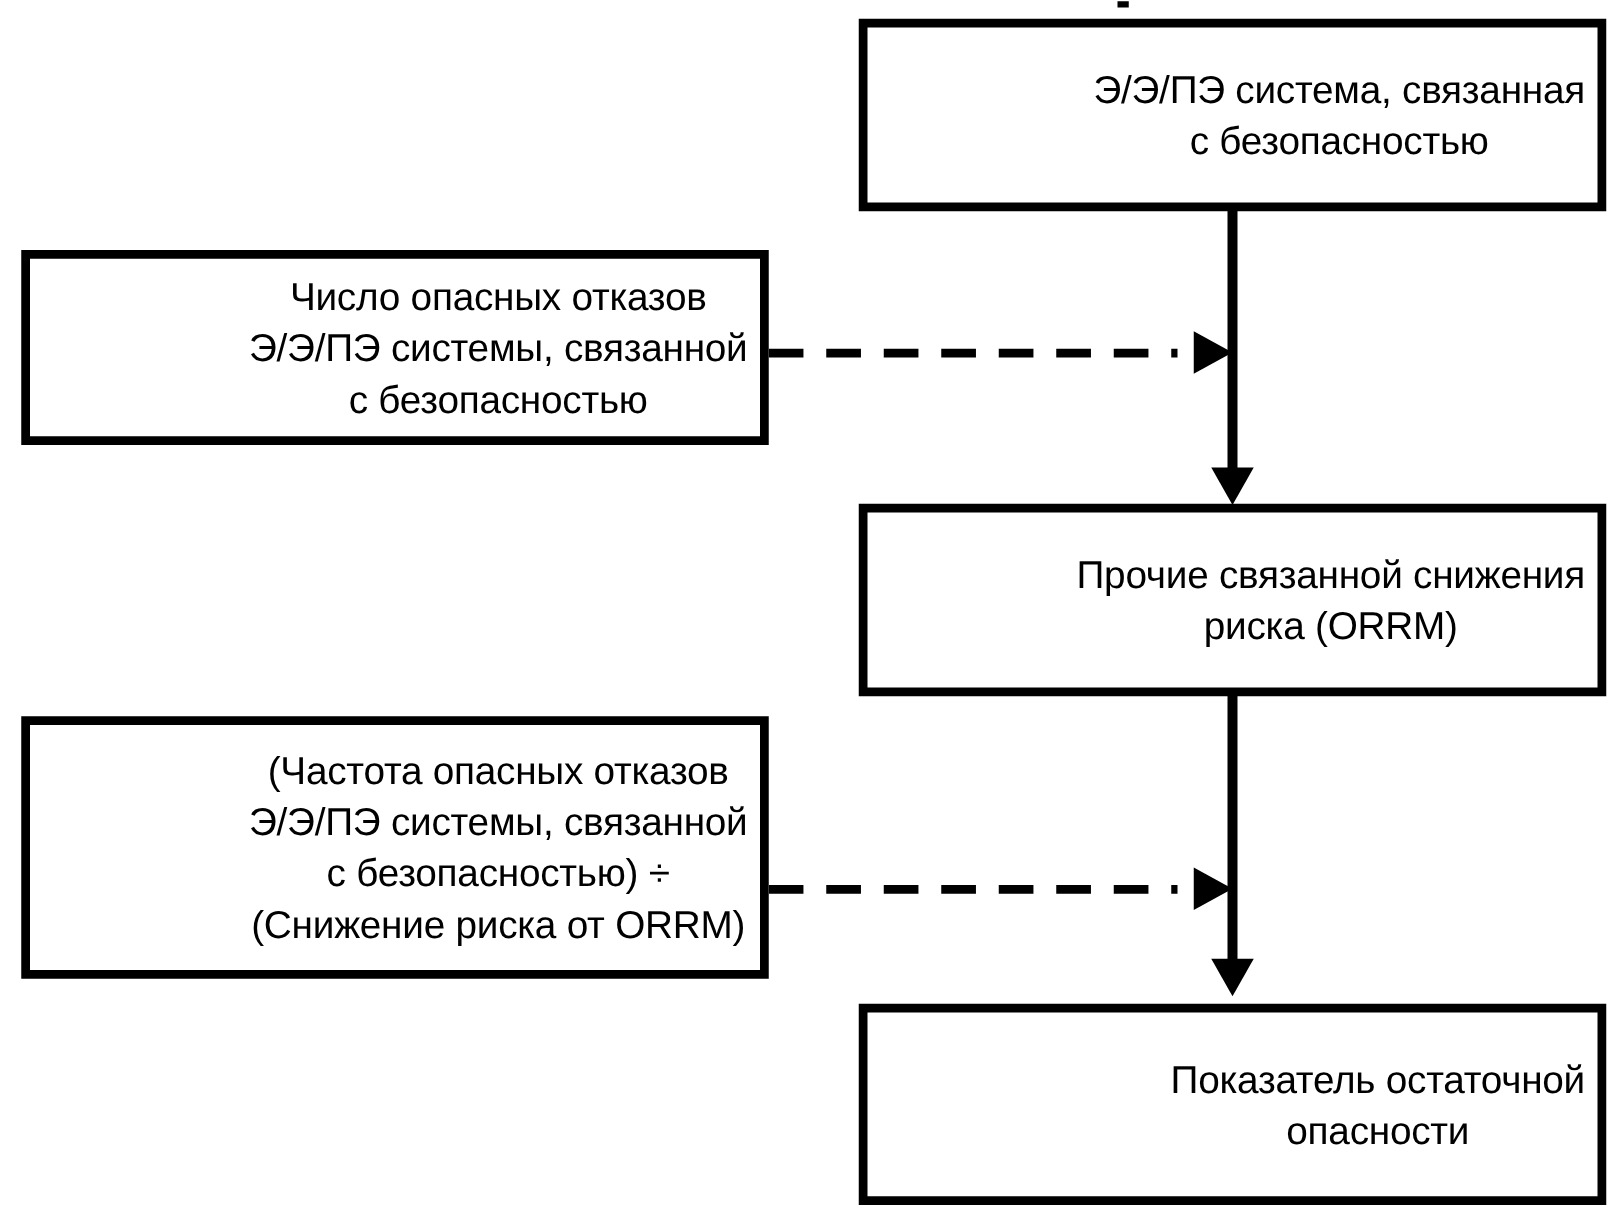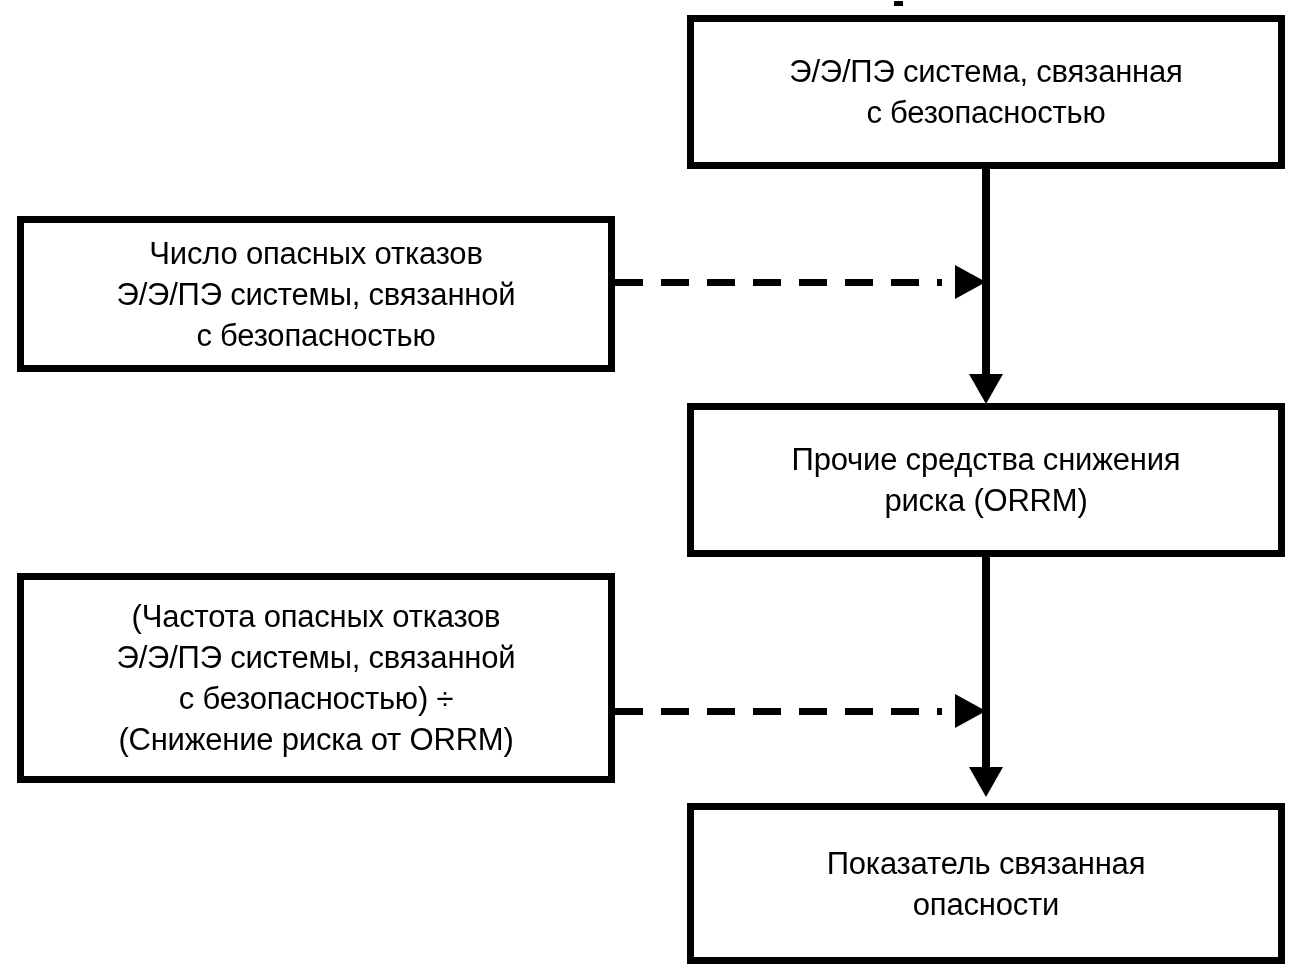--- a/index.html
+++ b/index.html
@@ -16,35 +16,35 @@
     font-family: "Liberation Sans", "DejaVu Sans", sans-serif;
   }
 
   .node {
     position: absolute;
     box-sizing: border-box;
     border: 7px solid #000000;
     background: #ffffff;
     display: flex;
     align-items: center;
-    justify-content: center;
+    justify-content: flex-end;
     text-align: center;
   }
   .node .label {
     font-size: 31px;
     line-height: 41px;
     color: #000000;
     white-space: pre-line;
     letter-spacing: -0.2px;
     padding: 0 10px;
   }
 
   
   #node-eepe      { left: 687px; top: 15px;  width: 598px; height: 154px; }
-  #node-failcount { left: 17px;  top: 200px; width: 598px; height: 156px; margin-top: 16px; }
+  #node-failcount { left: 17px;  top: 200px; width: 598px; height: 156px; }
   #node-orrm      { left: 687px; top: 403px; width: 598px; height: 154px; }
   #node-formula   { left: 17px;  top: 573px; width: 598px; height: 210px; }
   #node-residual  { left: 687px; top: 803px; width: 598px; height: 161px; }
 
   
   .vline {
     position: absolute;
     width: 8px;
     background: #000000;
   }
@@ -108,33 +108,33 @@
 с безопасностью</div>
   </div>
 
   <div class="node" id="node-failcount">
     <div class="label">Число опасных отказов
 Э/Э/ПЭ системы, связанной
 с безопасностью</div>
   </div>
 
   <div class="node" id="node-orrm">
-    <div class="label">Прочие средства снижения
+    <div class="label">Прочие связанной снижения
 риска (ORRM)</div>
   </div>
 
   <div class="node" id="node-formula">
     <div class="label">(Частота опасных отказов
 Э/Э/ПЭ системы, связанной
 с безопасностью) ÷
 (Снижение риска от ORRM)</div>
   </div>
 
   <div class="node" id="node-residual">
-    <div class="label">Показатель связанная
+    <div class="label">Показатель остаточной
 опасности</div>
   </div>
 
   <div class="vline" id="vline-top"></div>
   <div class="arrowhead-down" id="arrow-down-top"></div>
 
   <div class="vline" id="vline-bottom"></div>
   <div class="arrowhead-down" id="arrow-down-bottom"></div>
 
   <div class="dashline" id="dash-top"></div>

